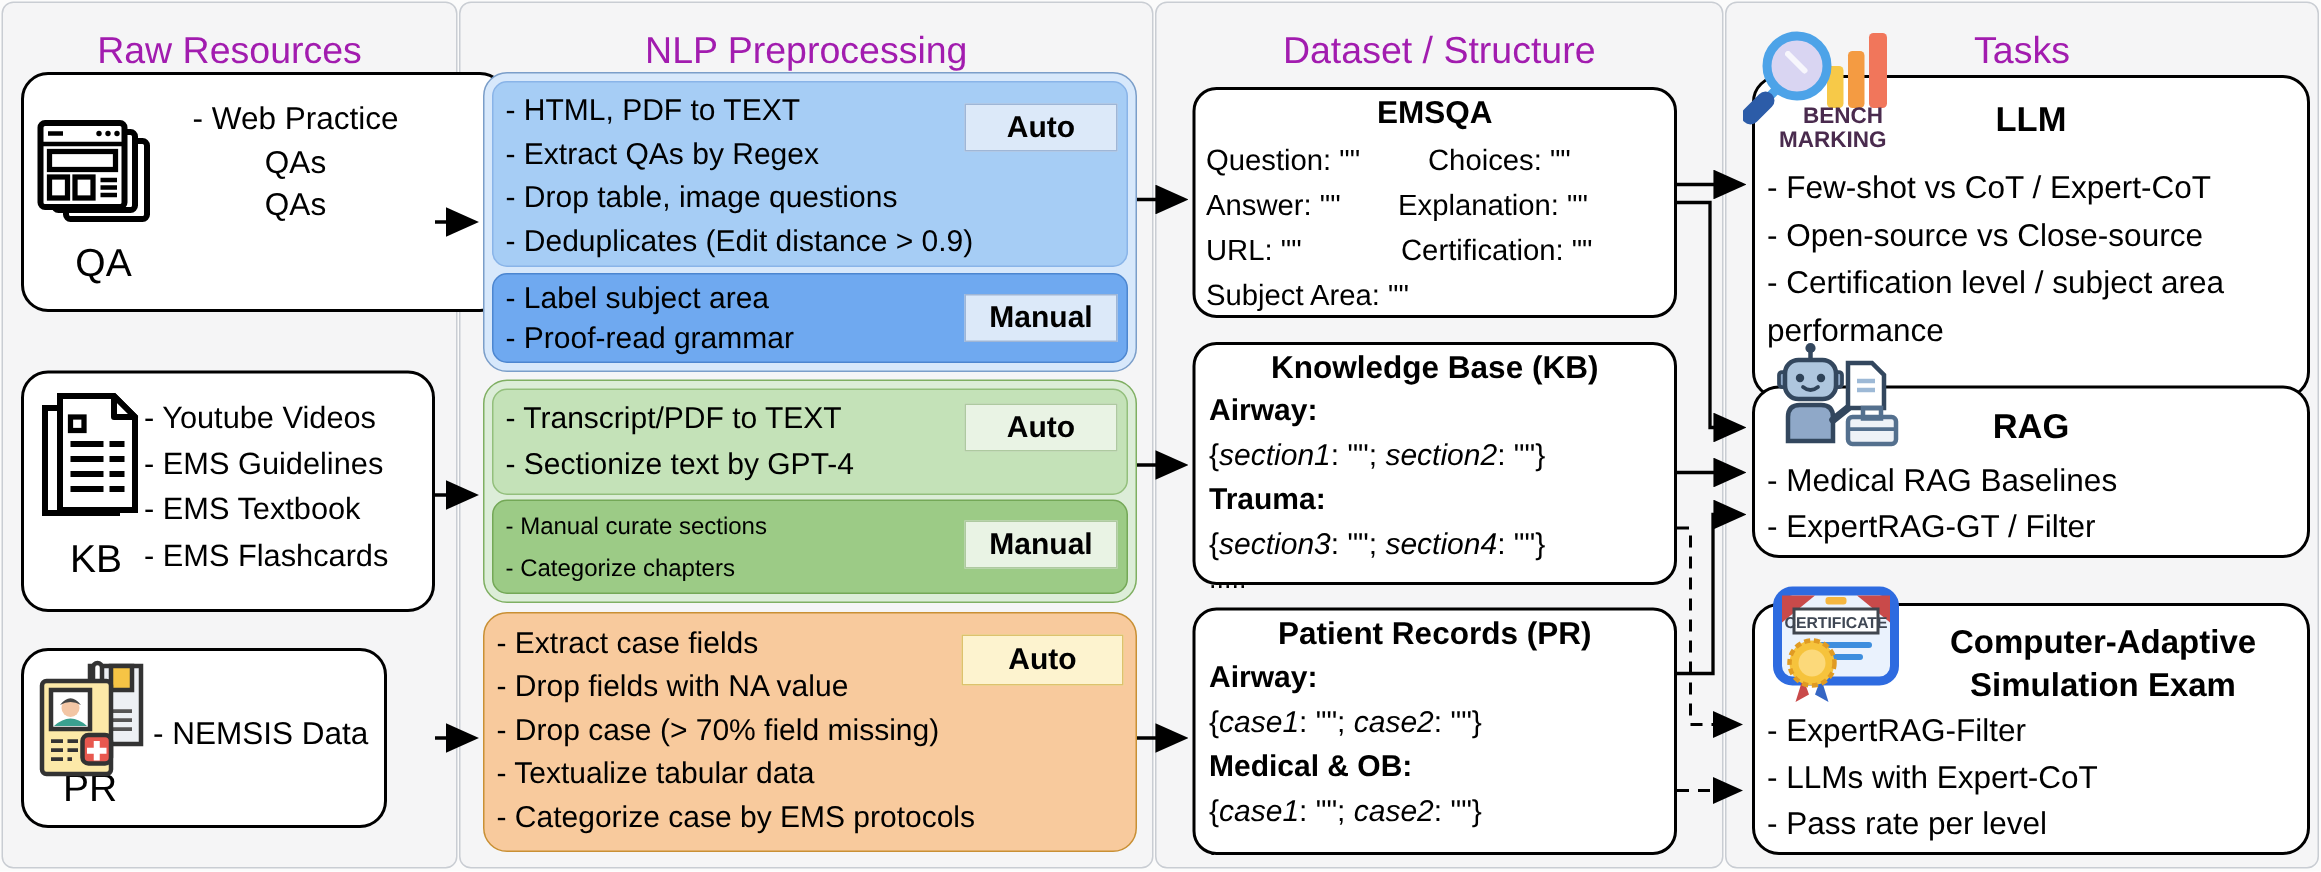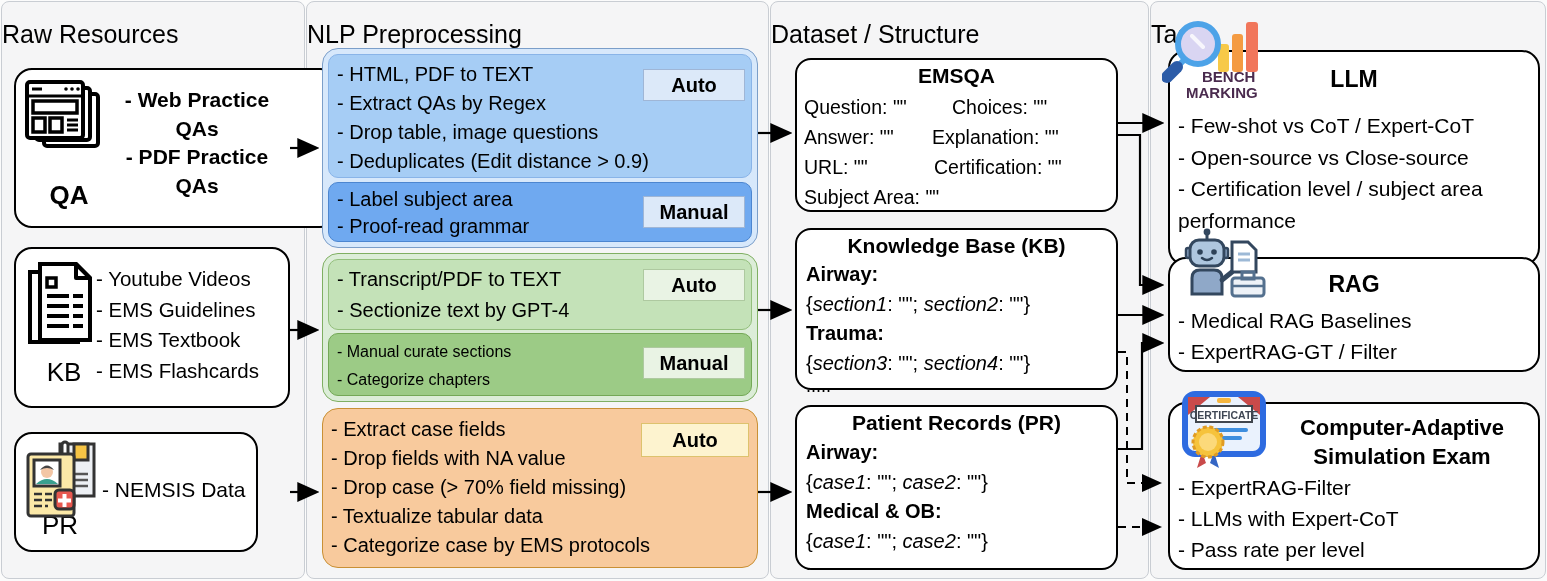--- a/index.html
+++ b/index.html
@@ -3,21 +3,21 @@
 <meta charset="utf-8">
 <style>
   html,body{margin:0;padding:0;background:#ffffff;}
   *{box-sizing:border-box;}
   #canvas{
     position:relative;width:1547px;height:581px;overflow:hidden;
     font-family:"Liberation Sans","DejaVu Sans",sans-serif;color:#000;
     background:#fbfbfb;
   }
   .panel{position:absolute;top:1px;height:578px;background:#f5f5f6;border:1px solid #c9cdd3;border-radius:8px;}
-  .col-header{position:absolute;top:18px;width:100%;font-size:25px;color:#000000;}
+  .col-header{position:absolute;top:18px;width:100%;text-align:center;font-size:25px;color:#a21caf;}
   .wbox{position:absolute;background:#fff;border:2px solid #000;border-radius:18px;}
   .icon{position:absolute;z-index:30;}
   .res-label{position:absolute;font-size:26px;text-align:center;}
   .itemlist div{white-space:nowrap;}
   
   .grp{position:absolute;border-radius:16px;}
   .inner{position:absolute;border-radius:10px;}
   .badge{position:absolute;font-weight:bold;font-size:20px;text-align:center;z-index:5;}
   
   .struct-title{position:absolute;top:4px;width:100%;text-align:center;font-weight:bold;font-size:21px;}
@@ -40,25 +40,24 @@
   <div class="panel" style="left:306px;width:463px;">
     <div class="col-header">NLP Preprocessing</div>
   </div>
   <div class="panel" style="left:770px;width:379px;">
     <div class="col-header">Dataset / Structure</div>
   </div>
   <div class="panel" style="left:1150px;width:396px;">
     <div class="col-header">Tasks</div>
   </div>
 
-  <div class="wbox" style="left:14px;top:68px;width:324px;height:160px;font-weight:bold;">
+  <div class="wbox" style="left:14px;top:48px;width:324px;height:160px;">
     <div style="position:absolute;left:92px;top:16px;width:178px;text-align:center;font-size:21px;line-height:28.5px;" class="itemlist">
       <div>- Web Practice</div>
       <div>QAs</div>
-      <div>- PDF Practice</div>
       <div>QAs</div>
     </div>
     <div class="res-label" style="left:14px;top:110px;width:78px;">QA</div>
   </div>
   <svg class="icon" style="left:22px;top:80px;" width="82" height="86" viewBox="0 0 82 86">
     <rect x="22" y="14" width="54" height="52" rx="3" fill="#fff" stroke="#000" stroke-width="4"></rect>
     <rect x="14" y="8" width="54" height="52" rx="3" fill="#fff" stroke="#000" stroke-width="4"></rect>
     <rect x="5" y="2" width="56" height="56" rx="3" fill="#fff" stroke="#000" stroke-width="4"></rect>
     <line x1="5" y1="16" x2="61" y2="16" stroke="#000" stroke-width="3"></line>
     <line x1="10" y1="9" x2="20" y2="9" stroke="#000" stroke-width="3"></line>

